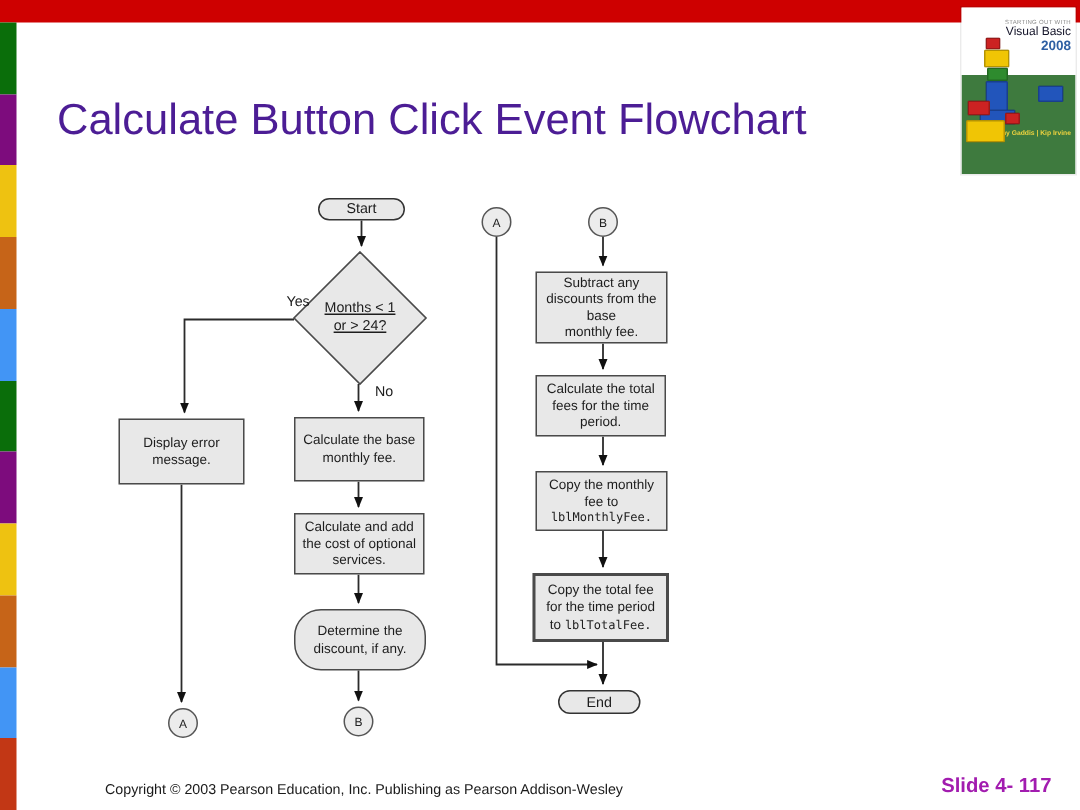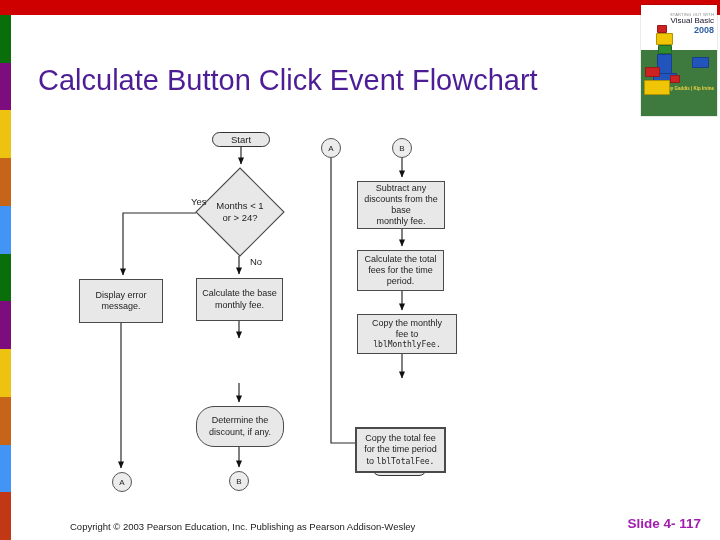--- a/index.html
+++ b/index.html
@@ -69,20 +69,21 @@
     position:absolute;width:20px;height:20px;border-radius:50%;
     background:#ECECEC;border:1px solid #555;
     display:flex;align-items:center;justify-content:center;
     font-size:8px;color:#222;
   }
   .decision-label{
     position:absolute;left:198px;top:192px;width:84px;height:40px;
     display:flex;align-items:center;justify-content:center;
     text-align:center;font-size:9.5px;line-height:1.3;color:#1d1d1d;
     white-space:pre-line;
+    text-decoration:underline;
   }
   .branch-label{position:absolute;font-size:9.5px;color:#1d1d1d;}
   .yes-label{left:163px;top:196px;margin-left:28px;}
   .no-label{left:250px;top:256px;}
   
   .footer-copyright{
     position:absolute;left:70px;top:521px;font-size:9.5px;color:#1a1a1a;z-index:2;
   }
   .slide-number{
     position:absolute;right:19px;top:516px;font-size:13.5px;font-weight:bold;color:#9E1A1A;z-index:2;
@@ -165,43 +166,48 @@
   <div class="branch-label no-label">No</div>
 
   <div class="process" style="left:79px;top:279px;width:84px;height:44px;">
     <span class="txt">Display error
 message.</span>
   </div>
   <div class="process" style="left:196px;top:278px;width:87px;height:43px;">
     <span class="txt">Calculate the base
 monthly fee.</span>
   </div>
+  <div class="process" style="left:196px;top:342px;width:87px;height:41px;">
+    <span class="txt">Calculate and add
+the cost of optional
+services.</span>
+  </div>
   <div class="process" style="left:196px;top:406px;width:88px;height:41px;border-radius:18px;">
     <span class="txt">Determine the
 discount, if any.</span>
   </div>
   <div class="process" style="left:357px;top:181px;width:88px;height:48px;align-items:center;">
     <span class="txt">Subtract any
 discounts from the
 base
 monthly fee.</span>
   </div>
   <div class="process" style="left:357px;top:250px;width:87px;height:41px;">
     <span class="txt">Calculate the total
 fees for the time
 period.</span>
   </div>
-  <div class="process" style="left:357px;top:314px;width:100px;height:40px;">
+  <div class="process" style="left:357px;top:314px;width:88px;height:40px;">
     <span>
       <span class="txt">Copy the monthly
 fee to</span>
       <span class="code">lblMonthlyFee.</span>
     </span>
   </div>
-  <div class="process thick" style="left:355px;top:382px;width:91px;height:46px;margin-top:45px;">
+  <div class="process thick" style="left:355px;top:382px;width:91px;height:46px;">
     <span>
       <span class="txt">Copy the total fee
 for the time period
 to </span><span class="code-inline">lblTotalFee.</span>
     </span>
   </div>
 
   <div class="connector-circle" style="left:321px;top:138px;">A</div>
   <div class="connector-circle" style="left:392px;top:138px;">B</div>
   <div class="connector-circle" style="left:112px;top:472px;">A</div>

